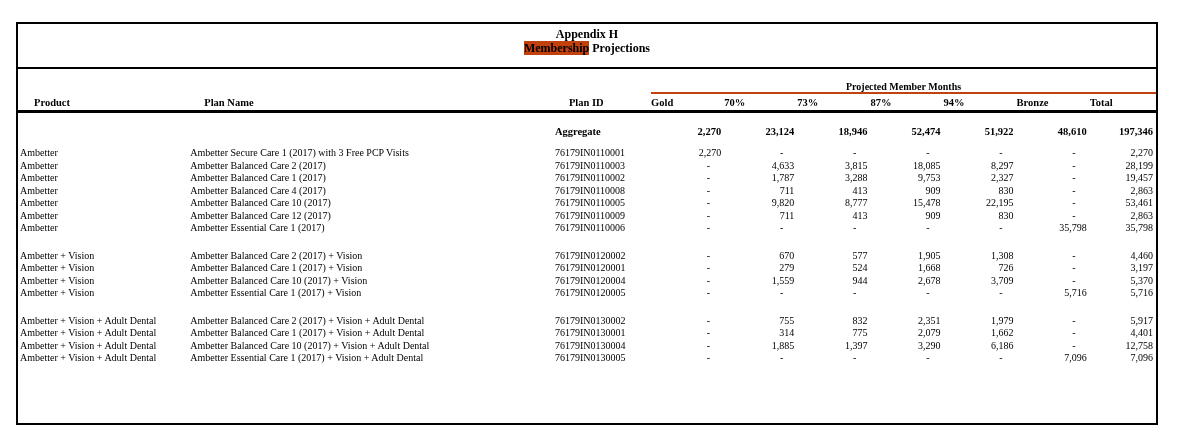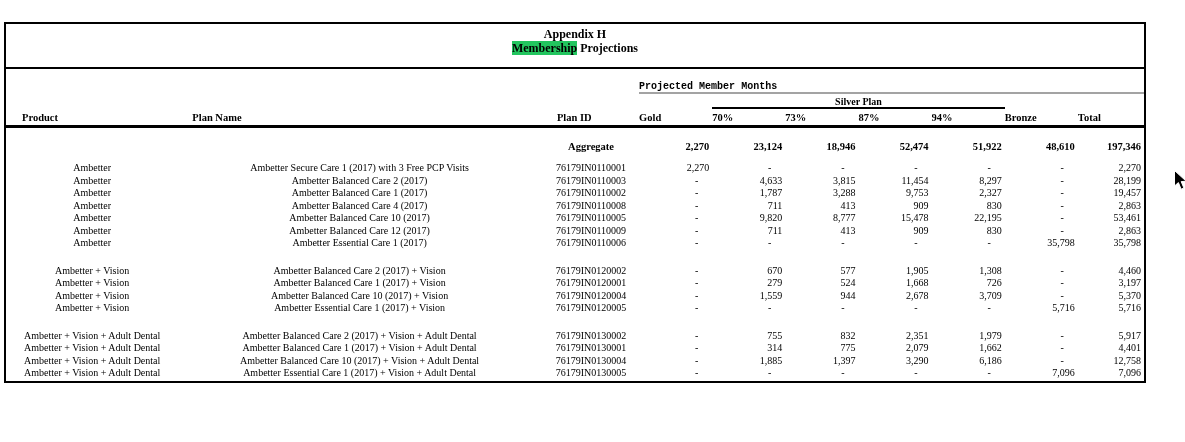--- a/index.html
+++ b/index.html
@@ -1,47 +1,47 @@
 <!DOCTYPE html>
 <html><head>
 <meta charset="utf-8">
 <style>
   html,body{margin:0;padding:0;background:#fff;}
   body{
     width:1185px;height:442px;position:relative;overflow:hidden;
     font-family:"Liberation Serif","DejaVu Serif",serif;color:#000;
   }
   .sheet{
-    position:absolute;left:4px;top:22px;width:1142px;height:361px;
+    position:absolute;left:16px;top:22px;width:1142px;height:403px;
     border:2px solid #000;box-sizing:border-box;background:#fff;
   }
   .title-block{
     text-align:center;font-weight:bold;font-size:12px;line-height:13.5px;
     padding-top:4px;height:45px;box-sizing:border-box;border-bottom:2px solid #000;
   }
-  .hl{background:#22c55e;}
+  .hl{background:#c2410c;}
   table.grid{
     width:100%;border-collapse:collapse;table-layout:fixed;
   }
   table.grid td,table.grid th{
     padding:0;margin:0;white-space:nowrap;overflow:hidden;font-size:10px;
   }
   
   tr.r-pmm td{height:23px;vertical-align:bottom;}
-  td.pmm{border-bottom:2px solid #a3a3a3;text-align:left;font-weight:bold;font-size:10.5px;padding-bottom:1px;font-family:Liberation Mono, monospace;}
+  td.pmm{border-bottom:2px solid #c2410c;text-align:center;font-weight:bold;font-size:10.5px;padding-bottom:1px;}
   tr.r-silver td{height:13px;vertical-align:bottom;}
   td.silver{border-bottom:2.5px solid #000;text-align:center;font-weight:bold;font-size:10.5px;}
   tr.r-cols th{
     height:14px;vertical-align:bottom;border-bottom:3px solid #000;
     font-size:10.5px;font-weight:bold;text-align:left;padding-bottom:2px;
   }
   tr.r-cols th.l{text-align:left;padding-left:16px;}
   
   tbody tr{height:12.5px;}
-  tbody td.l{text-align:center;padding-left:2px;}
+  tbody td.l{text-align:left;padding-left:2px;}
   tbody td.num{text-align:right;padding-right:3px;}
   tbody td.num.dash{padding-right:14px;}
   tr.agg td{font-weight:bold;font-size:10.5px;height:13px;vertical-align:bottom;}
   tr.sp12{height:12px;} tr.sp10{height:10px;} tr.sp15{height:15px;}
   .cursor{position:absolute;left:1167px;top:146px;width:15px;height:21px;}
 </style>
 </head>
 <body>
 
 <div class="sheet">
@@ -61,27 +61,20 @@
         <col style="width:73px">
       <col style="width:73px">
         <col style="width:73px">
         <col style="width:73px">
       <col style="width:66px">
     </colgroup>
     <thead>
       <tr class="r-pmm">
         <td colspan="3"></td>
         <td colspan="7" class="pmm">Projected Member Months</td>
-      </tr>
-      <tr class="r-silver">
-        <td colspan="3"></td>
-        <td></td>
-        <td colspan="4" class="silver">Silver Plan</td>
-        <td></td>
-        <td></td>
       </tr>
       <tr class="r-cols">
         <th class="l">Product</th>
         <th class="l">Plan Name</th>
         <th class="l">Plan ID</th>
         <th>Gold</th>
         <th>70%</th>
         <th>73%</th>
         <th>87%</th>
         <th>94%</th>
@@ -120,21 +113,21 @@
           <td class="num dash">-</td>
           <td class="num">2,270</td>
         </tr>
         <tr>
           <td class="l">Ambetter</td>
           <td class="l">Ambetter Balanced Care 2 (2017)</td>
           <td class="l">76179IN0110003</td>
           <td class="num dash">-</td>
           <td class="num">4,633</td>
           <td class="num">3,815</td>
-          <td class="num">11,454</td>
+          <td class="num">18,085</td>
           <td class="num">8,297</td>
           <td class="num dash">-</td>
           <td class="num">28,199</td>
         </tr>
         <tr>
           <td class="l">Ambetter</td>
           <td class="l">Ambetter Balanced Care 1 (2017)</td>
           <td class="l">76179IN0110002</td>
           <td class="num dash">-</td>
           <td class="num">1,787</td>

